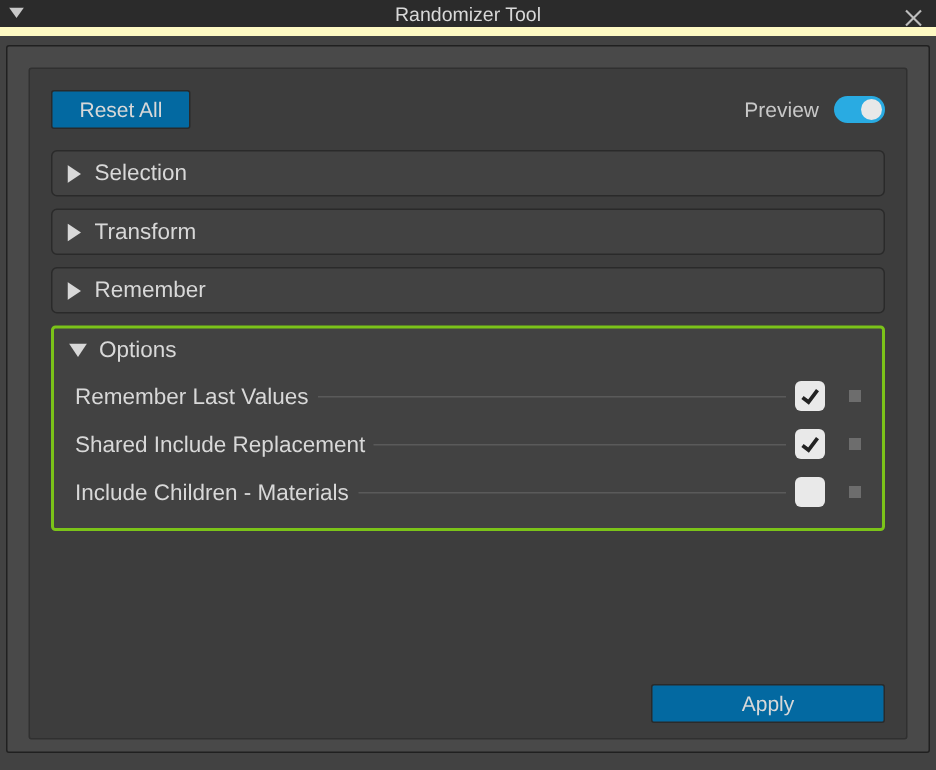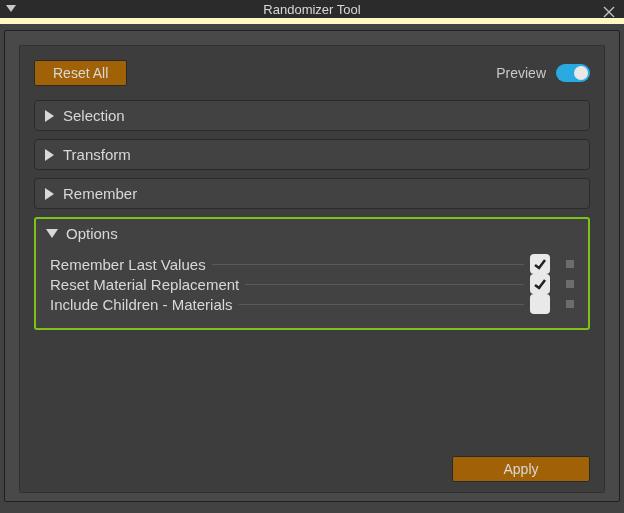--- a/index.html
+++ b/index.html
@@ -73,21 +73,21 @@
   }
 
   .top-row {
     display: flex;
     align-items: center;
     justify-content: space-between;
     margin-bottom: 6px;
   }
 
   .btn {
-    background: #a16207;
+    background: #0369a1;
     border: 1px solid #2a2a2a;
     border-radius: 2px;
     color: #d8d8d8;
     font-size: 14px;
     padding: 4px 18px;
     cursor: pointer;
   }
 
   .preview-wrap {
     display: flex;
@@ -129,20 +129,21 @@
 
   .section.highlighted {
     border: 2px solid #7bc319;
     border-radius: 3px;
   }
 
   .opt-body {
     padding: 6px 14px 14px 14px;
     display: flex;
     flex-direction: column;
+    gap: 12px;
   }
   .opt-row {
     display: flex;
     align-items: center;
     gap: 6px;
   }
   .opt-label {
     color: #d8d8d8;
     font-size: 15px;
     white-space: nowrap;
@@ -171,21 +172,21 @@
 
   .footer-row {
     position: absolute;
     left: 0; right: 0;
     bottom: 10px;
     display: flex;
     justify-content: flex-end;
     gap: 6px;
     padding-right: 14px;
   }
-  .footer-row .btn { padding: 4px 0; width: 138px; text-align: center; }
+  .footer-row .btn { padding: 4px 0; width: 156px; text-align: center; }
 </style>
 </head>
 <body>
 
 <div class="titlebar">
   <div class="tri-down">
     <svg width="10" height="8">
         <polygon points="0,0 10,0 5,7"></polygon>
       </svg>
   </div>
@@ -250,21 +251,21 @@
           <div class="opt-line"></div>
           <div class="chk">
             <svg width="14" height="14" fill="none" stroke-width="2.5">
                 <polyline points="2,8 6,11 12,3"></polyline>
               </svg>
           </div>
           <div class="dot"></div>
         </div>
 
         <div class="opt-row">
-          <span class="opt-label">Reset Material Replacement</span>
+          <span class="opt-label">Shared Include Replacement</span>
           <div class="opt-line"></div>
           <div class="chk">
             <svg width="14" height="14" fill="none" stroke-width="2.5">
                 <polyline points="2,8 6,11 12,3"></polyline>
               </svg>
           </div>
           <div class="dot"></div>
         </div>
 
         <div class="opt-row">

